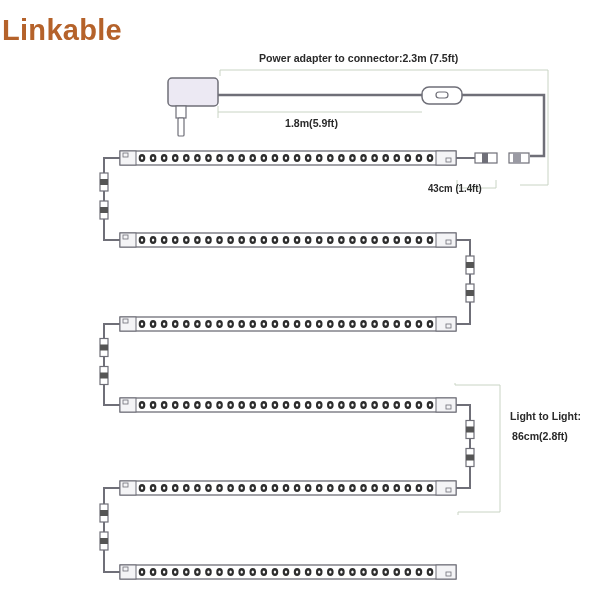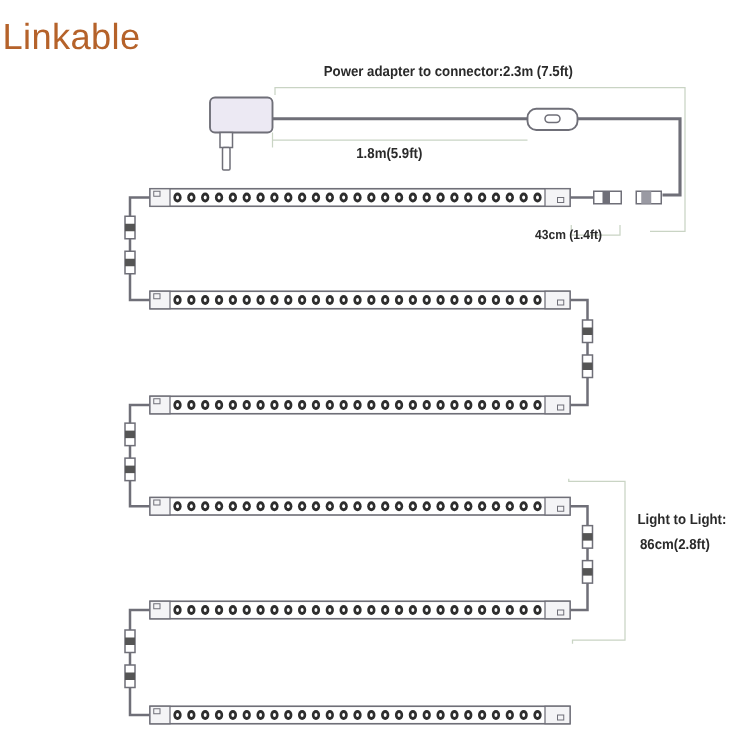--- a/index.html
+++ b/index.html
@@ -1,17 +1,17 @@
 <!DOCTYPE html>
 <html><head>
 <meta charset="utf-8">
 <style>
   html,body{margin:0;padding:0;background:#ffffff;}
   body{width:600px;height:600px;position:relative;overflow:hidden;font-family:"Liberation Sans",sans-serif;}
-  .title{position:absolute;left:2px;top:14px;font-size:29px;font-weight:normal;color:#b5622a;letter-spacing:0.3px;}
+  .title{position:absolute;left:2px;top:14px;font-size:29px;font-weight:bold;color:#b5622a;letter-spacing:0.3px;}
   .lbl{position:absolute;font-family:"Liberation Sans",sans-serif;font-weight:bold;color:#2a2a2a;font-size:11.5px;white-space:nowrap;transform:scaleX(0.92);transform-origin:left center;}
   svg{position:absolute;left:0;top:0;}
 </style>
 </head>
 <body>
 
 <div class="title">Linkable</div>
 
 <svg width="600" height="600" viewBox="0 0 600 600">
   <defs>

